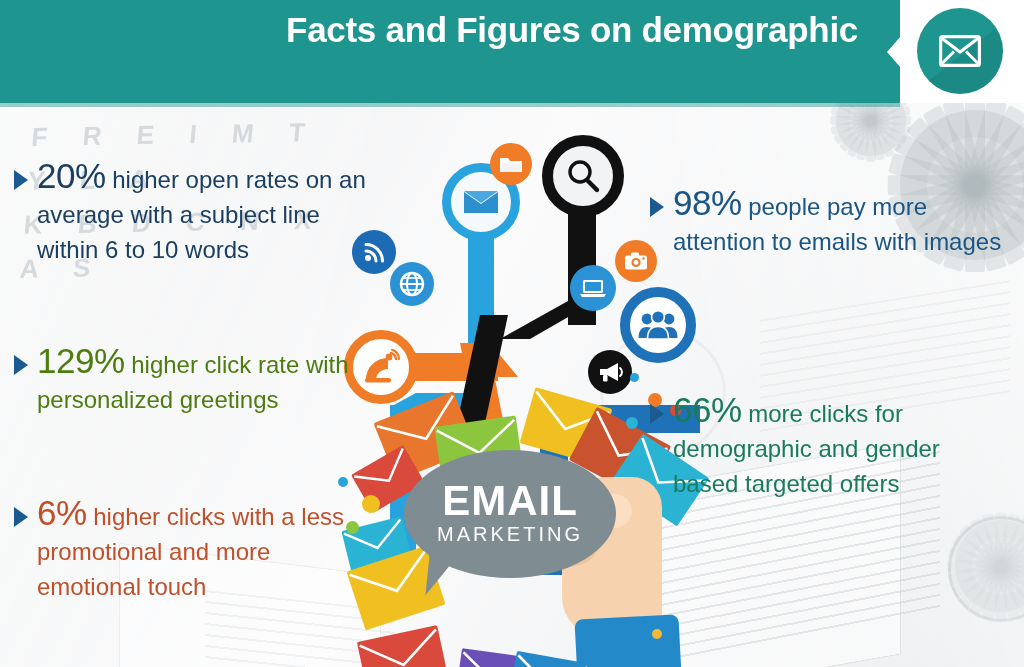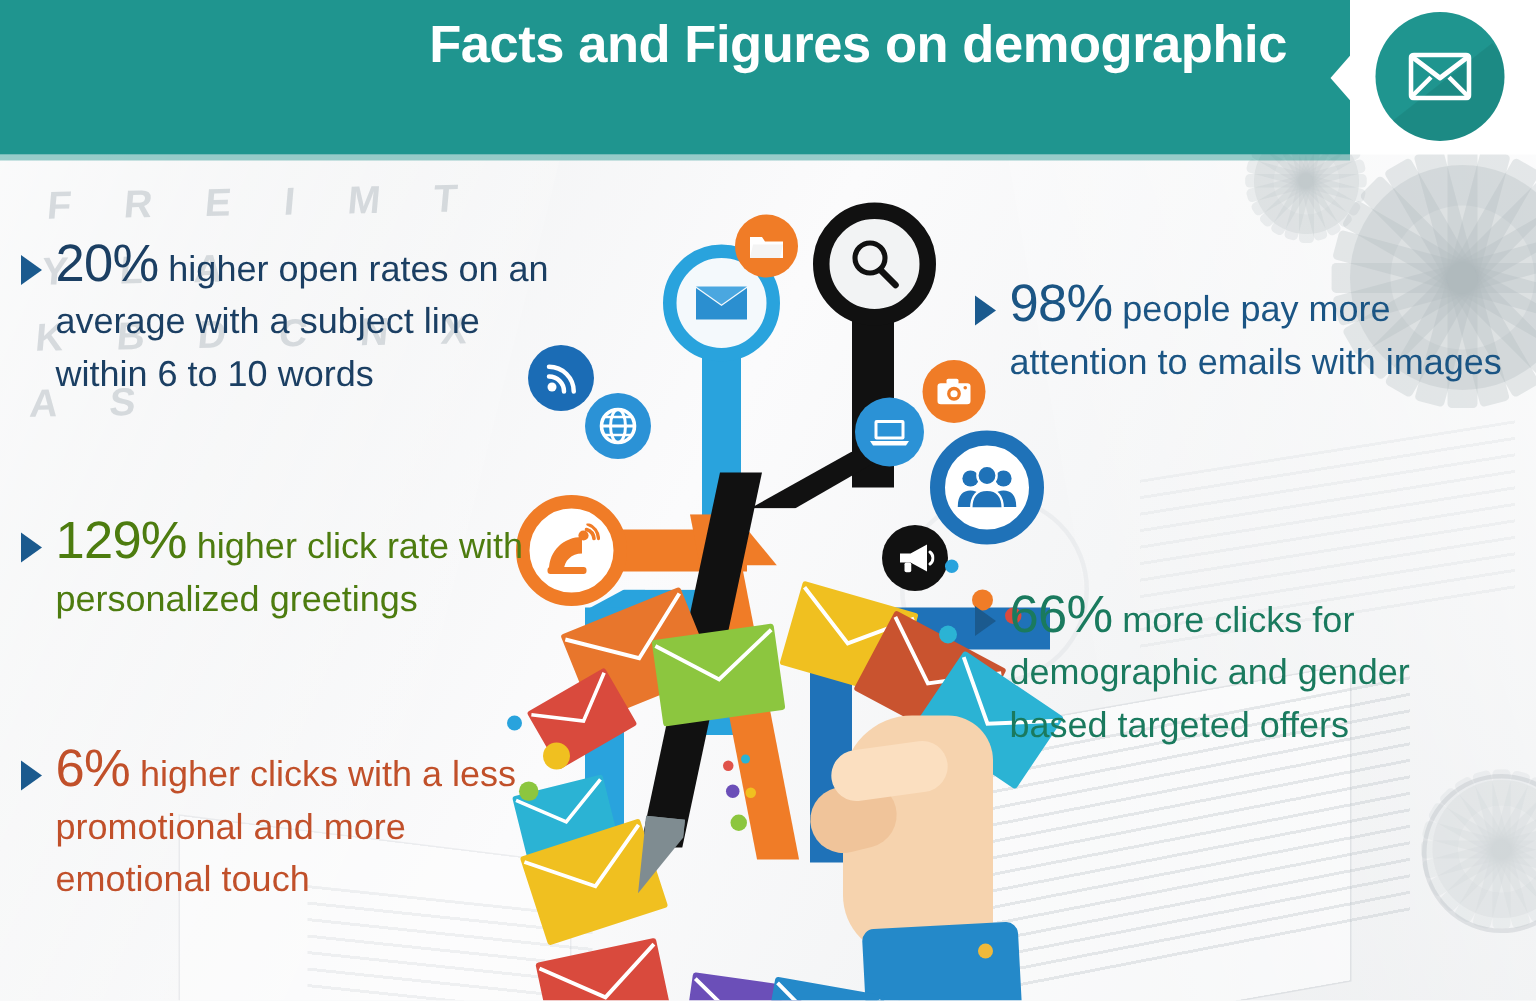--- a/index.html
+++ b/index.html
@@ -629,20 +629,24 @@
     <div class="dot-bit" style="left:340px; top:300px; width:11px; height:11px; background:#d94a3d;"></div>
     <div class="dot-bit" style="left:296px; top:312px; width:12px; height:12px; background:#2bb3d4;"></div>
 
     <div class="hand hand-palm"></div>
     <div class="hand hand-thumb"></div>
     <div class="hand hand-finger"></div>
     <div class="hand sleeve"></div>
     <div class="hand sleeve-btn"></div>
 
     <div class="bubble-tail"></div>
+    <div class="bubble">
+      <div class="bubble-email">EMAIL</div>
+      <div class="bubble-marketing">MARKETING</div>
+    </div>
   </div>
 
   <div class="stat s-20">
     <div class="bullet"></div>
     <div class="stat-text" style="color:#1b3f63;">
       <span class="stat-num">20%</span>
       <span>higher open rates on an average with a subject line within 6 to 10 words</span>
     </div>
   </div>
 

